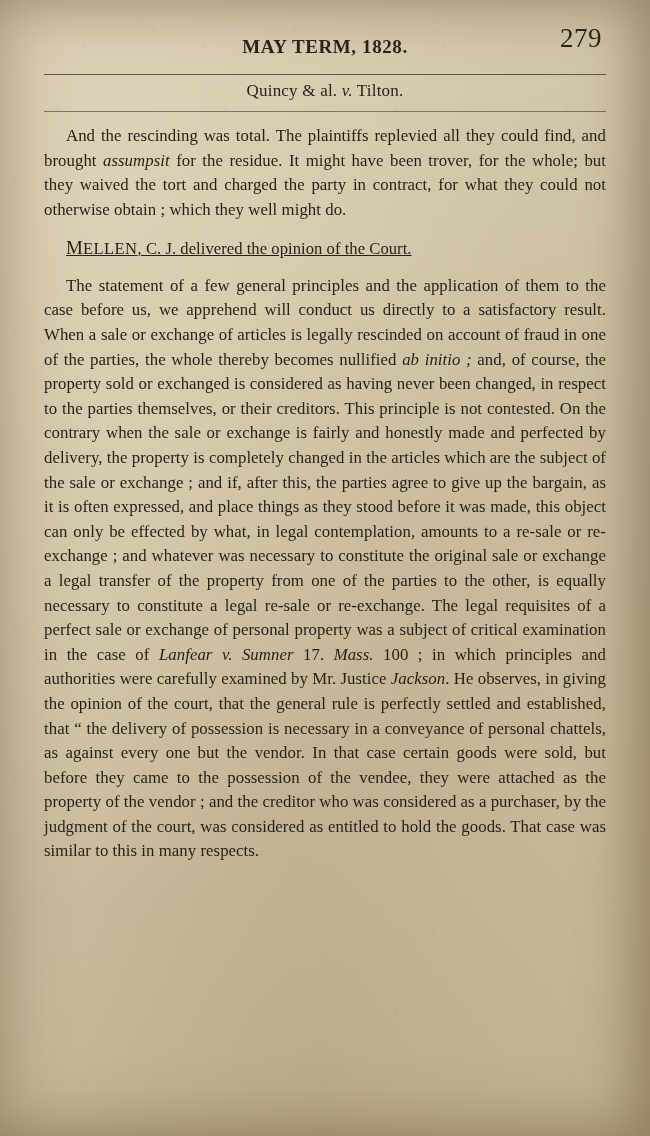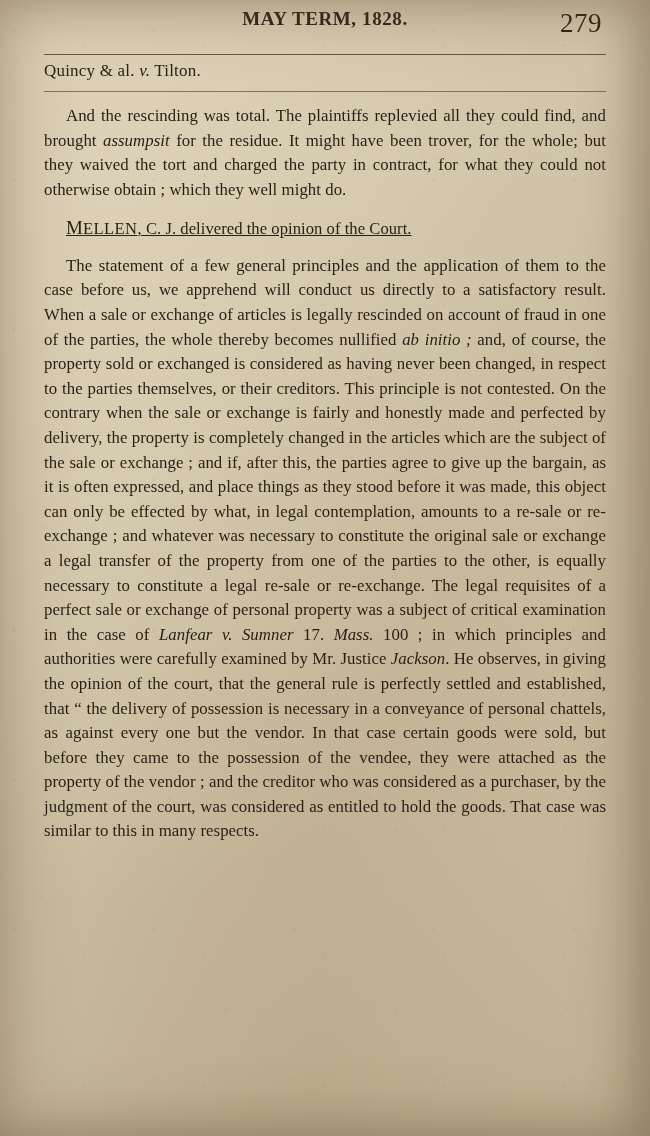--- a/index.html
+++ b/index.html
@@ -45,56 +45,56 @@
     position: absolute;
     inset: 0;
     pointer-events: none;
     box-shadow: inset 0 0 70px rgba(110,92,62,0.45), inset -18px 0 40px rgba(110,92,62,0.30);
   }
 
   
   .running-head {
     position: relative;
     display: flex;
-    align-items: flex-start;
+    align-items: center;
     justify-content: center;
-    padding-top: 8px;
+    padding-top: 28px;
     height: 38px;
   }
   .running-head .term {
     font-variant: small-caps;
     font-weight: 700;
     letter-spacing: 0.6px;
     font-size: 19px;
     color: #2a2216;
   }
   .running-head .folio {
     position: absolute;
     right: 4px;
-    top: 8px;
+    top: 23px;
     font-size: 27px;
     color: #2a2216;
     letter-spacing: 0.5px;
     font-family: Liberation Serif, serif;
   }
 
   .rule {
     border: none;
     border-top: 1.4px solid #4b3f2b;
     margin: 8px 0 0 0;
     opacity: 0.82;
   }
   .rule.thin {
     border-top: 1px solid #5a4d36;
     opacity: 0.7;
     margin-top: 7px;
   }
 
   .case-line {
-    text-align: left;
+    text-align: center;
     font-size: 17px;
     padding: 6px 0 3px 0;
     letter-spacing: 0.2px;
     color: #2b2317;
   }
   .case-line i { font-style: italic; }
 
   
   .body-text {
     margin-top: 12px;

